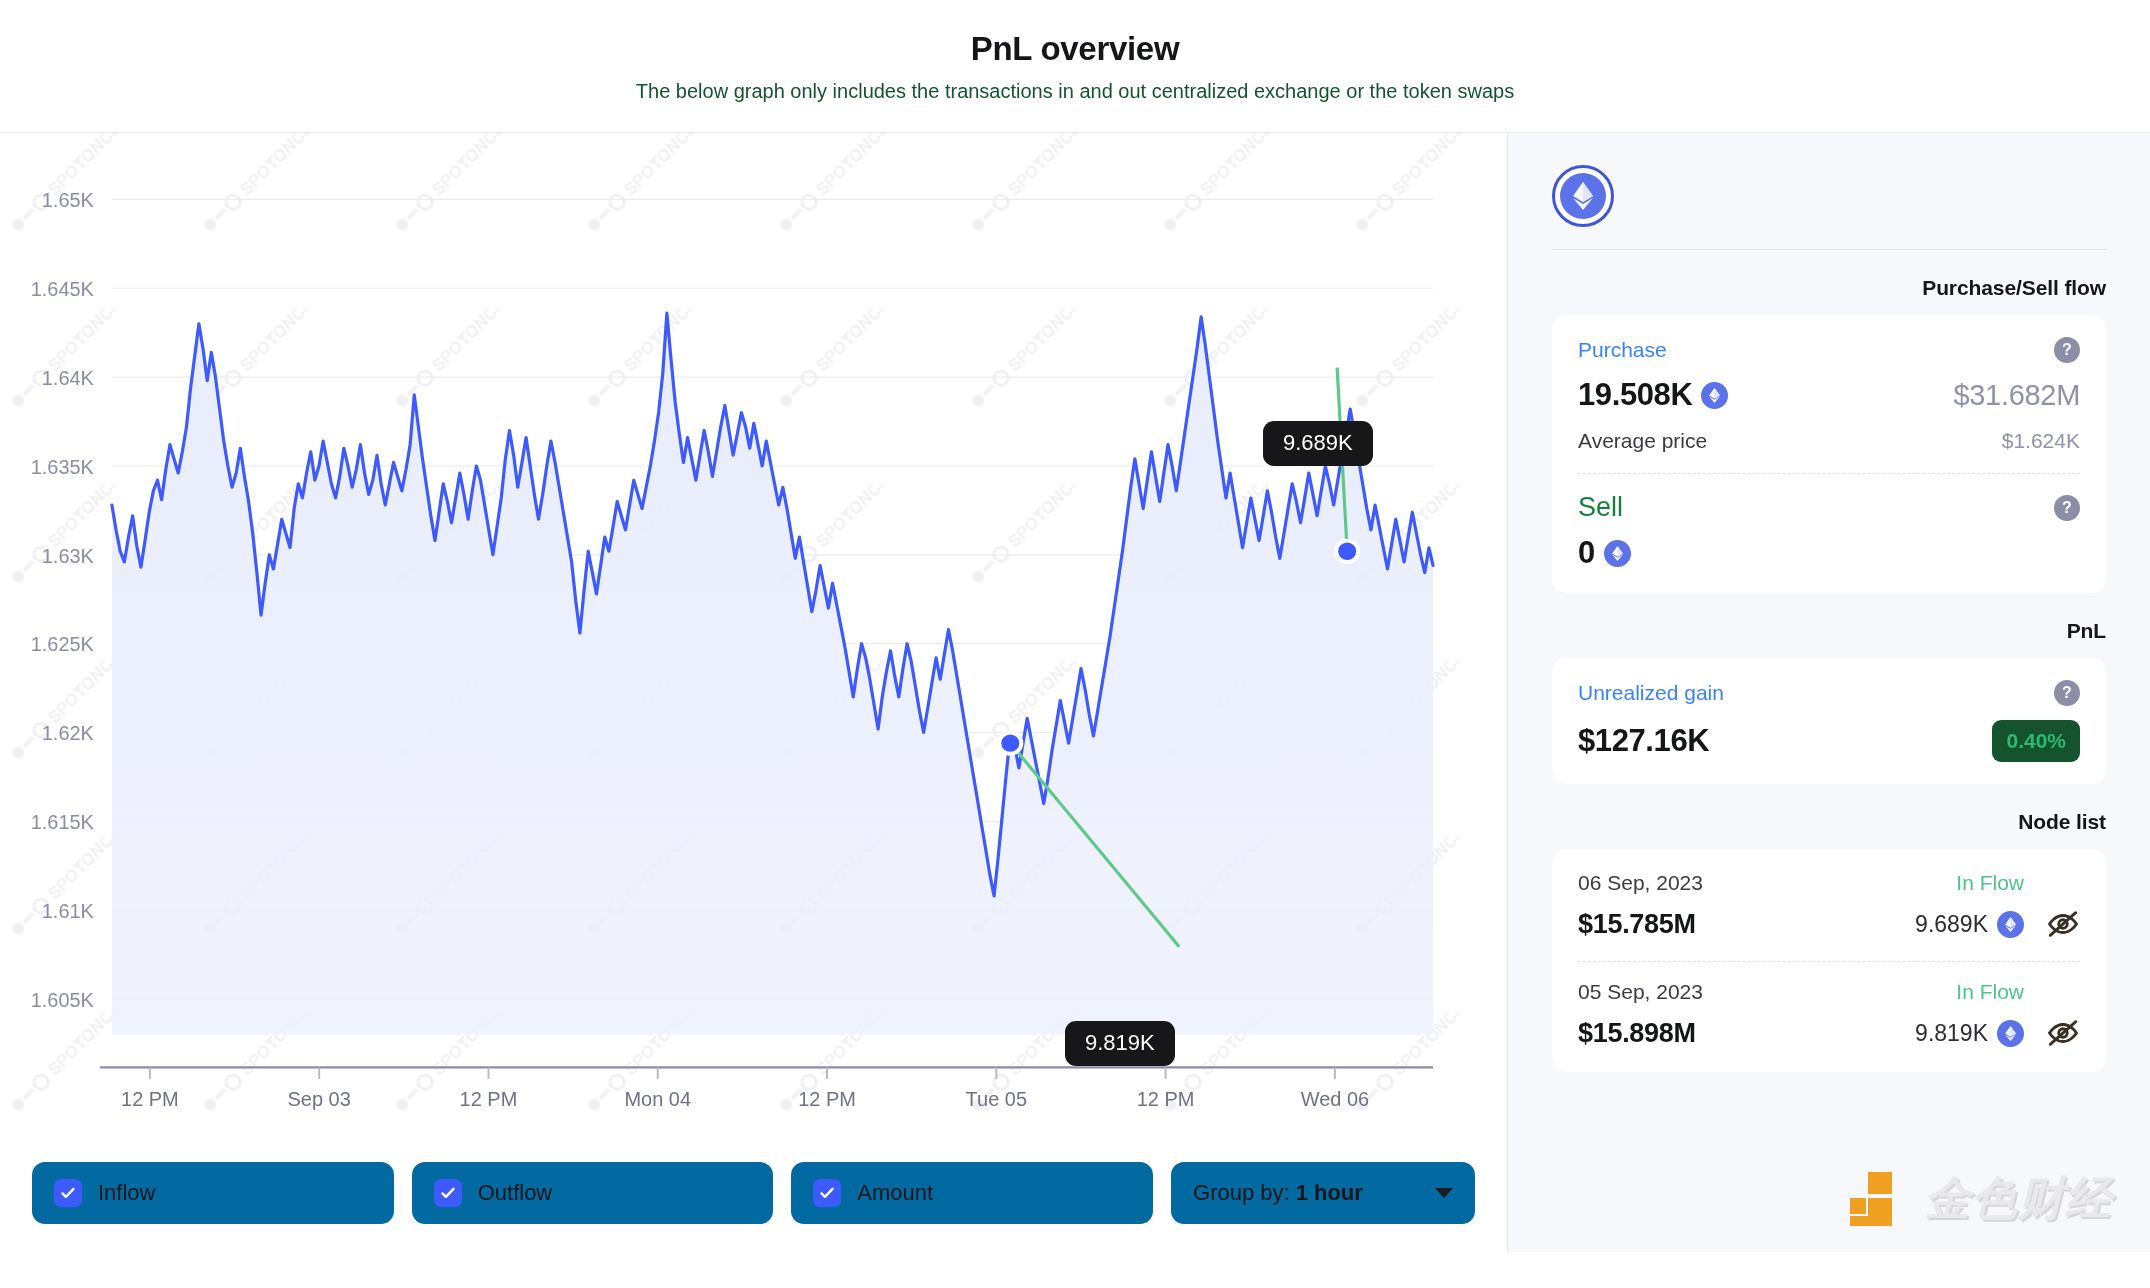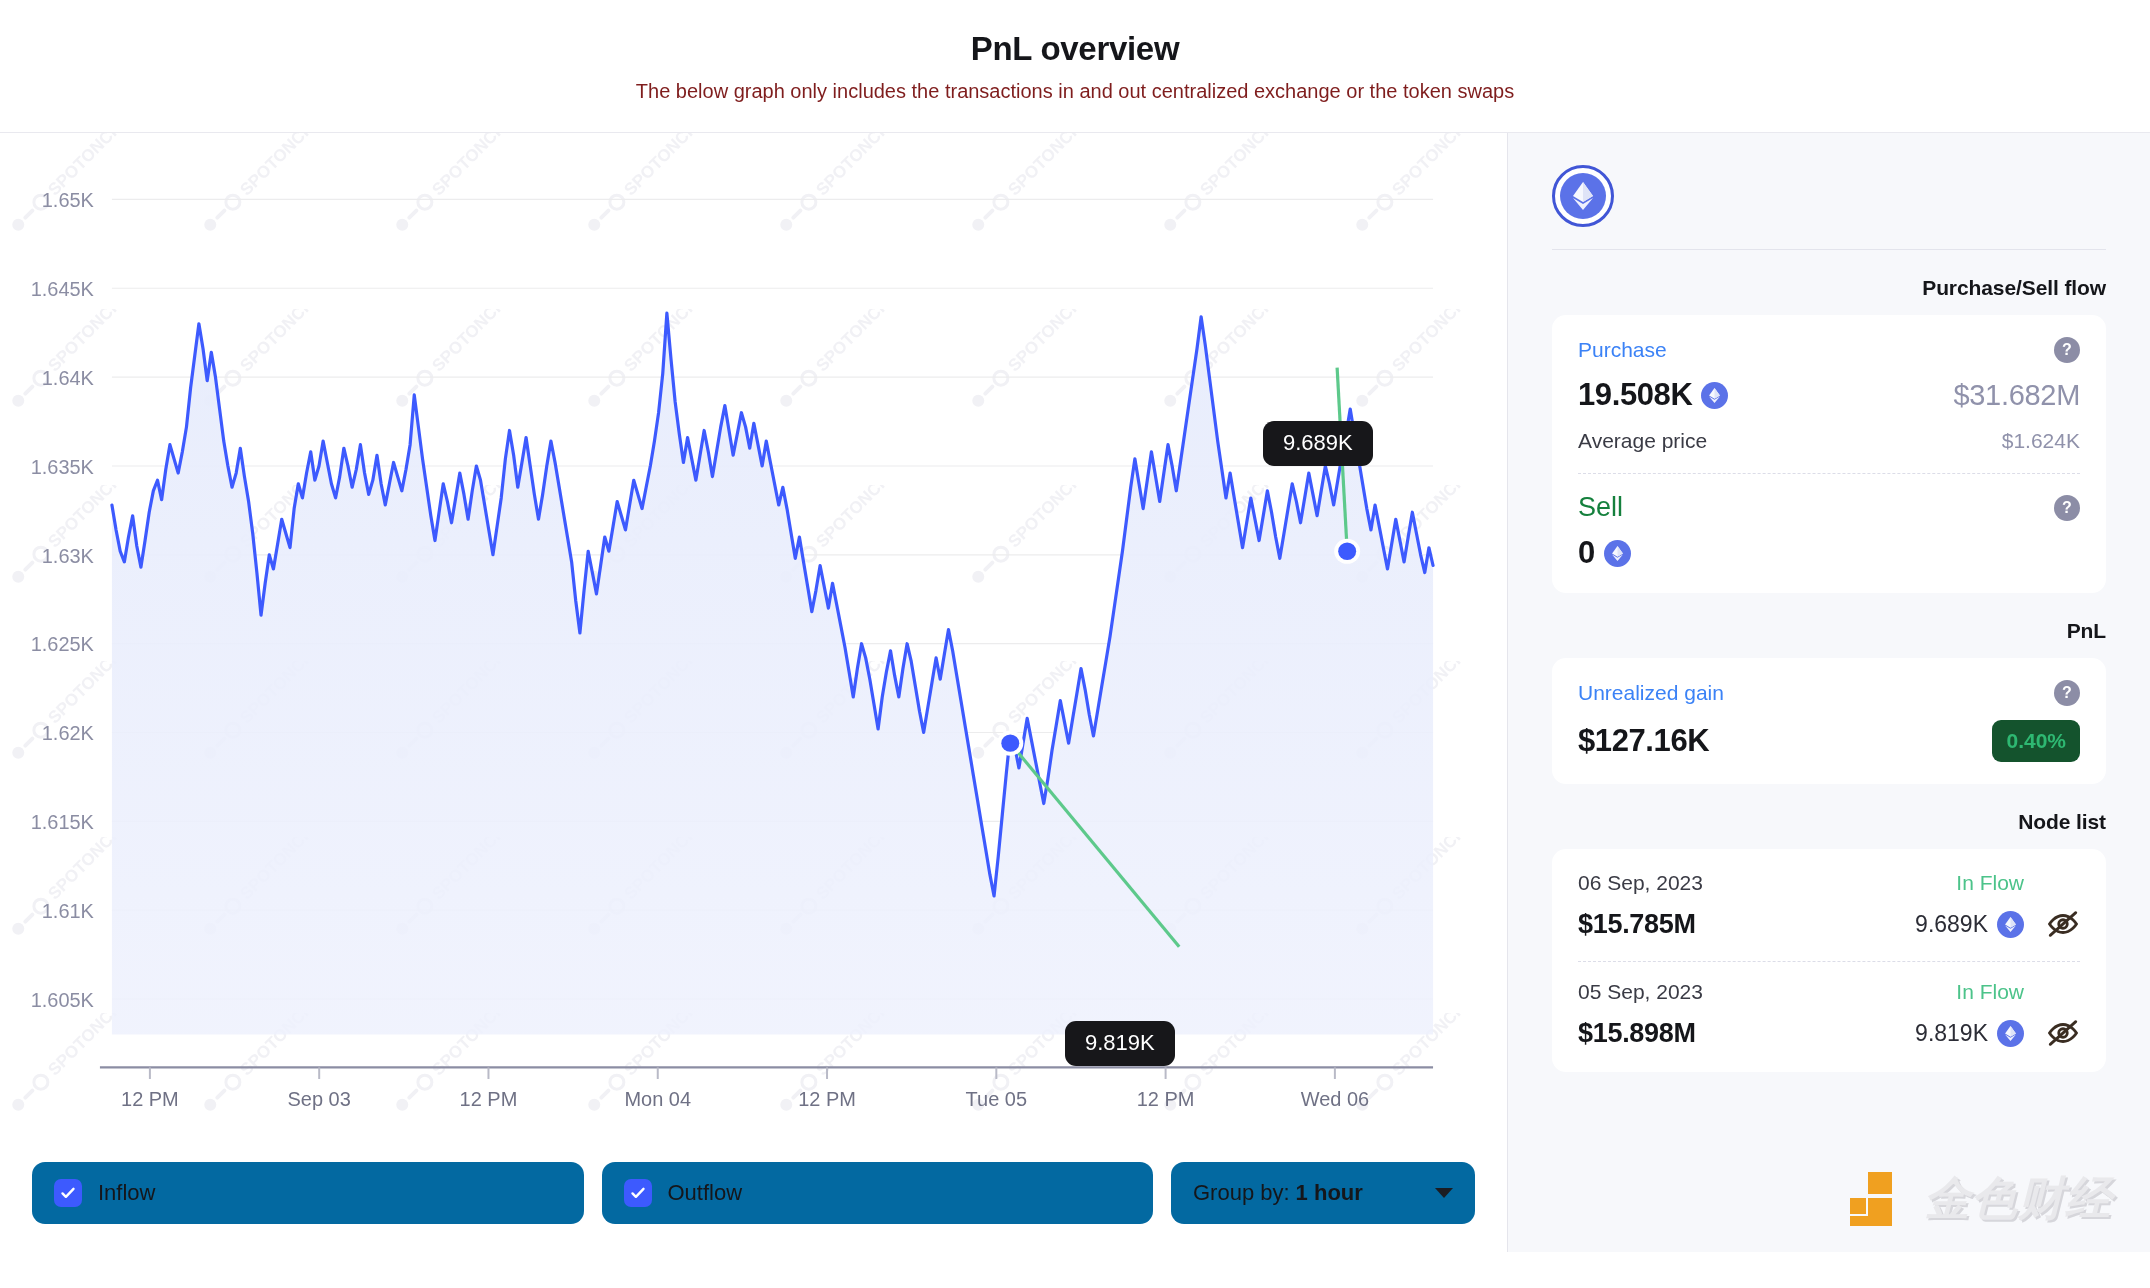--- a/index.html
+++ b/index.html
@@ -19,21 +19,21 @@
     display: flex; flex-direction: column;
     align-items: center; justify-content: center;
     flex: 0 0 auto;
   }
   .header-title {
     font-size: 33px; font-weight: 700; color: #15161a;
     letter-spacing: -0.3px; line-height: 1.2;
   }
   .header-sub {
     margin-top: 12px;
-    font-size: 20px; color: #7f1d1d; font-weight: 400;
+    font-size: 20px; color: #14532d; font-weight: 400;
   }
 
   
   .body-row { display: flex; flex: 1 1 auto; min-height: 0; }
 
   
   .chart-area {
     position: relative;
     width: 1508px;
     background: #ffffff;
@@ -289,20 +289,28 @@
 
         <div class="chip">
           <span class="cbox">
             <svg width="18" height="18" viewBox="0 0 18 18">
                 <path d="M3.5 9.4l3.4 3.4 7.6-8" fill="none" stroke="#fff" stroke-width="2.4" stroke-linecap="round" stroke-linejoin="round"></path>
               </svg>
           </span>
           <span class="chip-label">Outflow</span>
         </div>
 
+        <div class="chip">
+          <span class="cbox">
+            <svg width="18" height="18" viewBox="0 0 18 18">
+                <path d="M3.5 9.4l3.4 3.4 7.6-8" fill="none" stroke="#fff" stroke-width="2.4" stroke-linecap="round" stroke-linejoin="round"></path>
+              </svg>
+          </span>
+          <span class="chip-label">Amount</span>
+        </div>
 
         <div class="chip group-chip">
           <span class="group-pre">Group by:</span>
           <span class="group-val">1 hour</span>
           <span class="caret"></span>
         </div>
 
       </div>
     </div>
 

